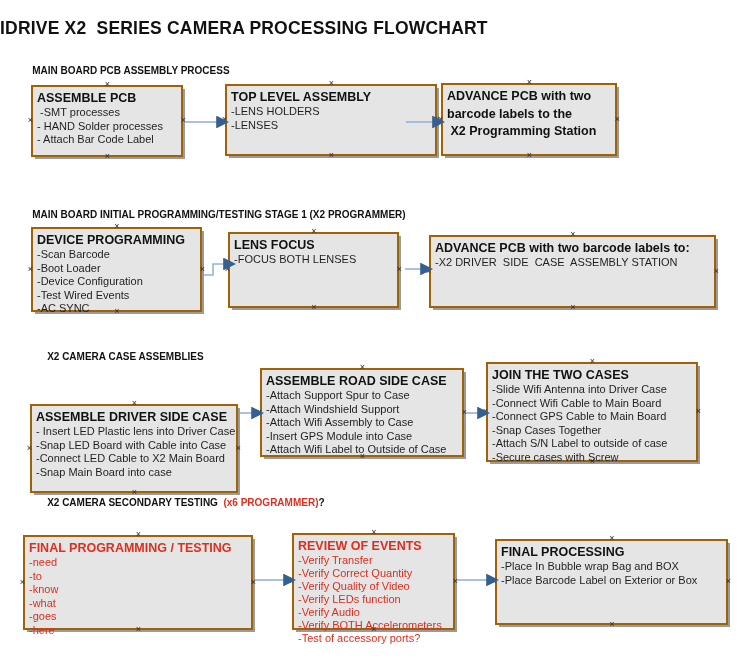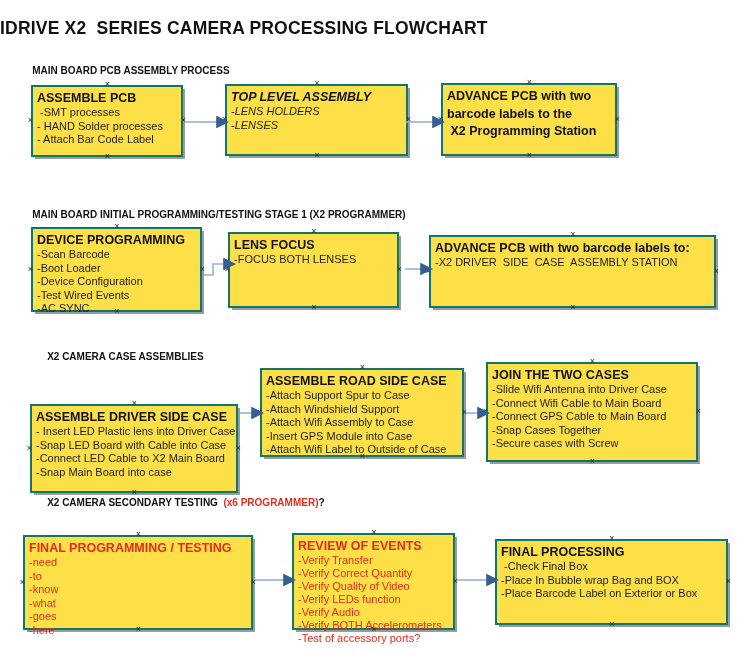--- a/index.html
+++ b/index.html
@@ -27,22 +27,22 @@
     position: absolute;
     font-size: 10px;
     font-weight: bold;
     white-space: pre;
     color: #111111;
   }
   .section-heading .red-part { color: #dd2f1f; }
   .process-box {
     position: absolute;
     box-sizing: border-box;
-    background: #fde047;
-    border: 2px solid #0f766e;
+    background: #e5e5e5;
+    border: 2px solid #a16207;
     box-shadow: 3px 3px 0 -1px #9b9b9b;
     padding: 3px 4px 2px 4px;
     overflow: visible;
     z-index: 2;
   }
   .box-header {
     font-size: 12.5px;
     line-height: 16px;
     font-weight: bold;
     white-space: pre;
@@ -111,21 +111,21 @@
     <span class="handle h-top"></span>
       <span class="handle h-bottom"></span>
       <span class="handle h-left"></span>
       <span class="handle h-right"></span>
     <div class="box-header">ASSEMBLE PCB</div>
     <div class="box-item"> -SMT processes</div>
     <div class="box-item">- HAND Solder processes</div>
     <div class="box-item">- Attach Bar Code Label</div>
   </div>
 
-  <div class="process-box" style="left:225px; top:84px; width:183px; height:72px;font-style:italic;">
+  <div class="process-box" style="left:225px; top:84px; width:212px; height:72px;">
     <span class="handle h-top"></span>
       <span class="handle h-bottom"></span>
       <span class="handle h-left"></span>
       <span class="handle h-right"></span>
     <div class="box-header">TOP LEVEL ASSEMBLY</div>
     <div class="box-item">-LENS HOLDERS</div>
     <div class="box-item">-LENSES</div>
   </div>
 
   <div class="process-box" style="left:441px; top:83px; width:176px; height:73px;">
@@ -197,20 +197,21 @@
   <div class="process-box" style="left:486px; top:362px; width:212px; height:100px;">
     <span class="handle h-top"></span>
       <span class="handle h-bottom"></span>
       <span class="handle h-left"></span>
       <span class="handle h-right"></span>
     <div class="box-header">JOIN THE TWO CASES</div>
     <div class="box-item">-Slide Wifi Antenna into Driver Case</div>
     <div class="box-item">-Connect Wifi Cable to Main Board</div>
     <div class="box-item">-Connect GPS Cable to Main Board</div>
     <div class="box-item">-Snap Cases Together</div>
+    <div class="box-item">-Attach S/N Label to outside of case</div>
     <div class="box-item">-Secure cases with Screw</div>
   </div>
 
   <div class="process-box red" style="left:23px; top:535px; width:230px; height:95px;">
     <span class="handle h-top"></span>
       <span class="handle h-bottom"></span>
       <span class="handle h-left"></span>
       <span class="handle h-right"></span>
     <div class="box-header">FINAL PROGRAMMING / TESTING</div>
     <div class="box-item">-need</div>
@@ -235,21 +236,20 @@
     <div class="box-item">-Verify BOTH Accelerometers</div>
     <div class="box-item">-Test of accessory ports?</div>
   </div>
 
   <div class="process-box" style="left:495px; top:539px; width:233px; height:86px;">
     <span class="handle h-top"></span>
       <span class="handle h-bottom"></span>
       <span class="handle h-left"></span>
       <span class="handle h-right"></span>
     <div class="box-header">FINAL PROCESSING</div>
-    <div class="box-item"> -Check Final Box</div>
     <div class="box-item">-Place In Bubble wrap Bag and BOX</div>
     <div class="box-item">-Place Barcode Label on Exterior or Box</div>
   </div>
 
   <svg class="arrow-layer" width="747" height="662" viewBox="0 0 747 662" xmlns="http://www.w3.org/2000/svg">
     <defs>
       <marker id="ah" viewBox="0 0 8 8" refX="0.5" refY="4" markerWidth="8" markerHeight="8" orient="auto">
         <path d="M0,0 L8,4 L0,8 Z" fill="#365f91"></path>
       </marker>
     </defs>

